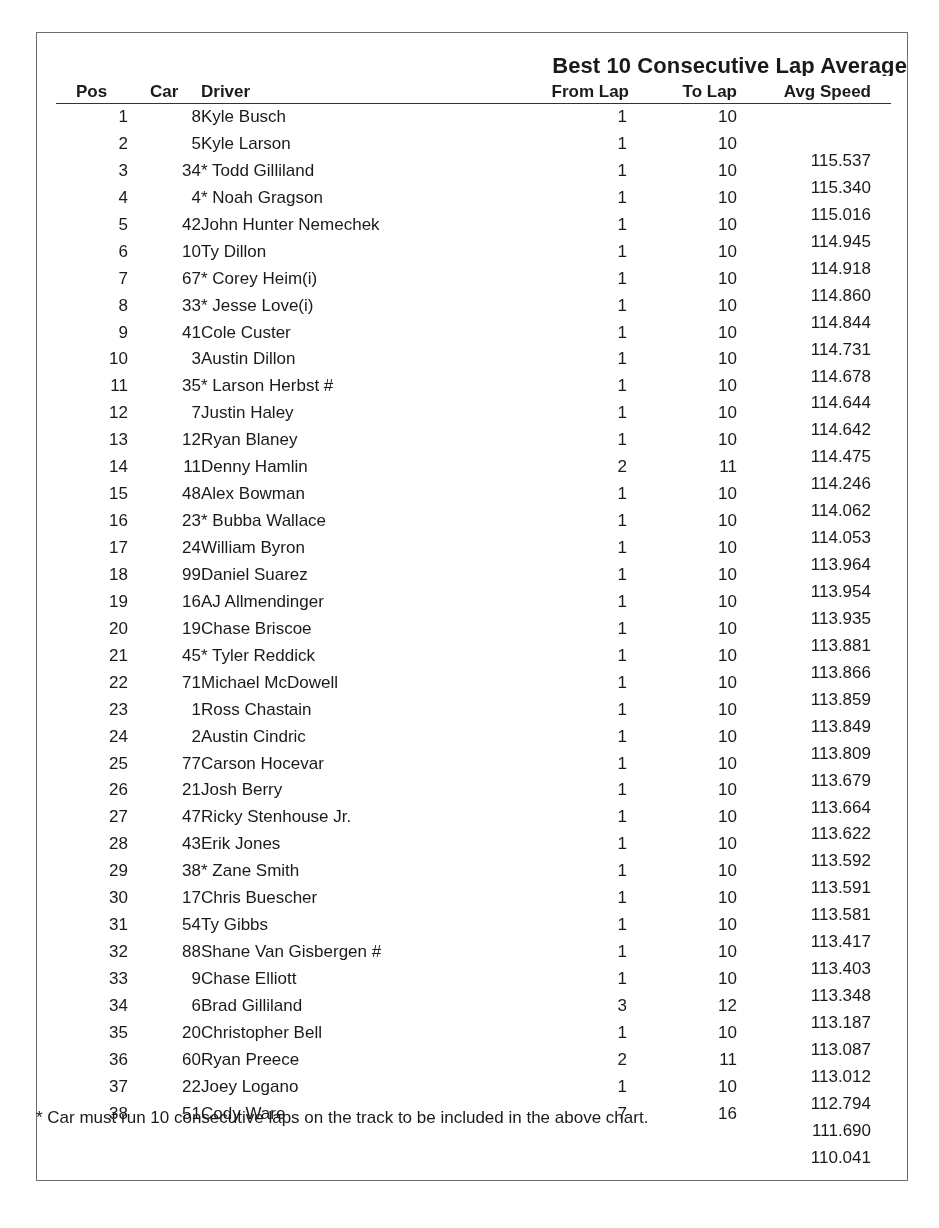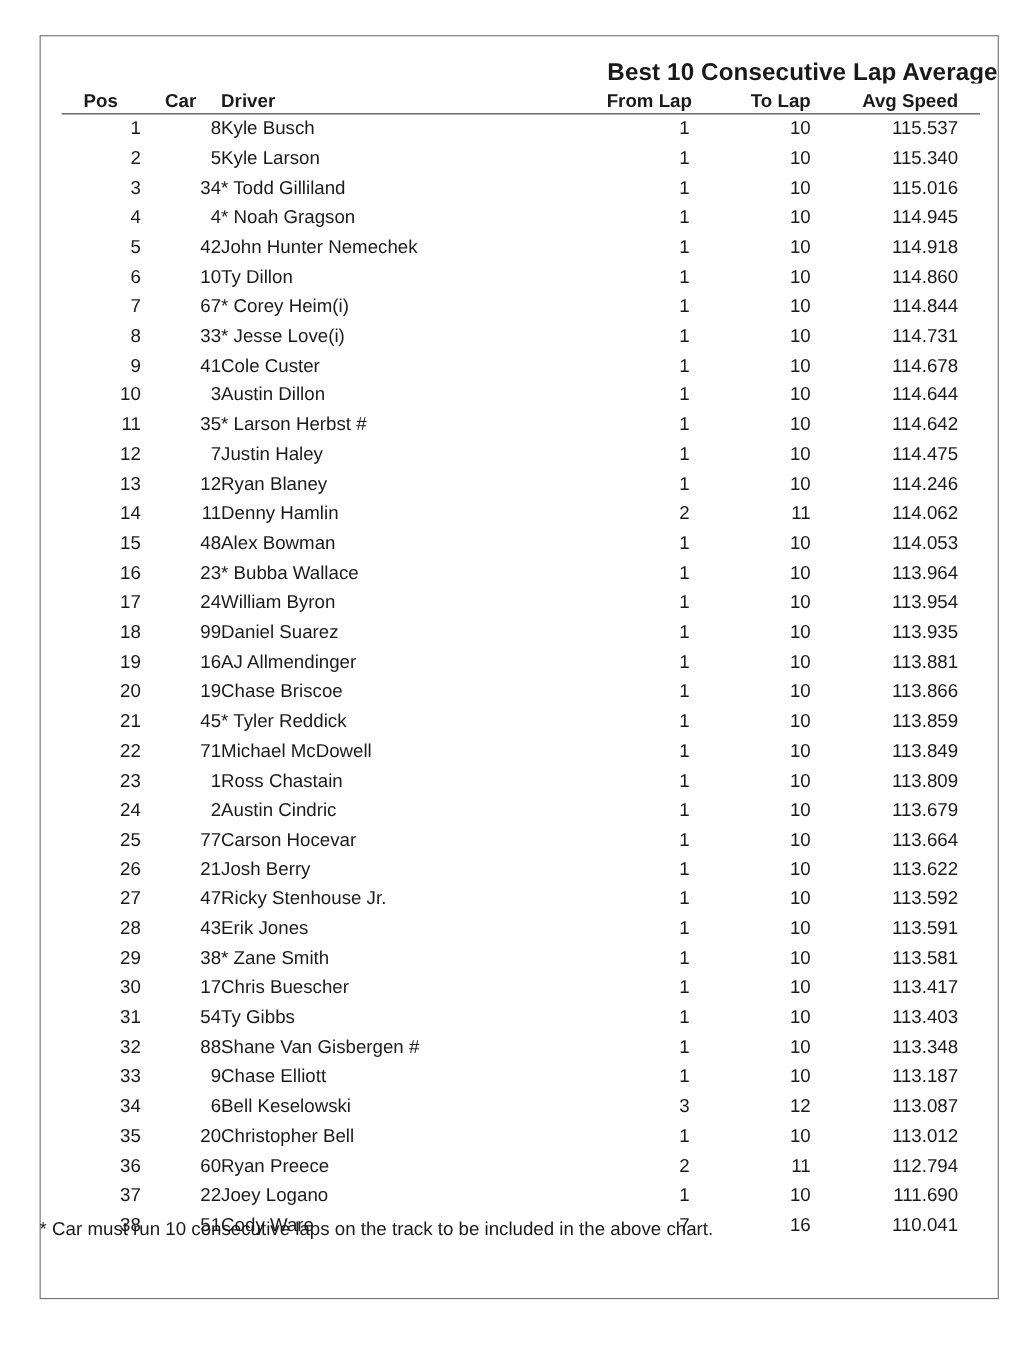--- a/index.html
+++ b/index.html
@@ -13,21 +13,21 @@
   .hdr { position: absolute; top: 47px; left: 19px; width: 835px; height: 23px;
          border-bottom: 1.6px solid #333; font-weight: bold; font-size: 17px; }
   .hdr span, .row span { position: absolute; white-space: nowrap; }
   .rows { position: absolute; top: 71px; left: 19px; width: 835px; }
   .row { position: relative; height: 26.95px; font-size: 17px; line-height: 26px; }
   .c-pos { right: 763px; text-align: center; }
   .c-car { right: 690px; text-align: right; }
   .c-drv { left: 145px; }
   .c-from { right: 264px; text-align: right; }
   .c-to { right: 154px; text-align: right; }
-  .c-spd { right: 20px; text-align: right; }
+  .c-spd { right: 20px; text-align: right; margin-top: 44px; }
   .hdr .c-pos { right: auto; left: 20px; }
   .hdr .c-car { right: auto; left: 94px; }
   .hdr .c-from { right: 262px; }
   .hdr .c-to { right: 154px; }
   .hdr .c-spd { right: 20px; }
   .hdr span { bottom: 0; line-height: 22px; }
   .footnote { position: absolute; left: 36px; top: 1108px; font-size: 17px; }
 </style>
 </head>
 <body>
@@ -305,21 +305,21 @@
         <span class="c-pos">33</span>
         <span class="c-car">9</span>
         <span class="c-drv">Chase Elliott</span>
         <span class="c-from">1</span>
         <span class="c-to">10</span>
         <span class="c-spd">113.187</span>
       </div>
       <div class="row">
         <span class="c-pos">34</span>
         <span class="c-car">6</span>
-        <span class="c-drv">Bell Keselowski</span>
+        <span class="c-drv">Brad Gilliland</span>
         <span class="c-from">3</span>
         <span class="c-to">12</span>
         <span class="c-spd">113.087</span>
       </div>
       <div class="row">
         <span class="c-pos">35</span>
         <span class="c-car">20</span>
         <span class="c-drv">Christopher Bell</span>
         <span class="c-from">1</span>
         <span class="c-to">10</span>

